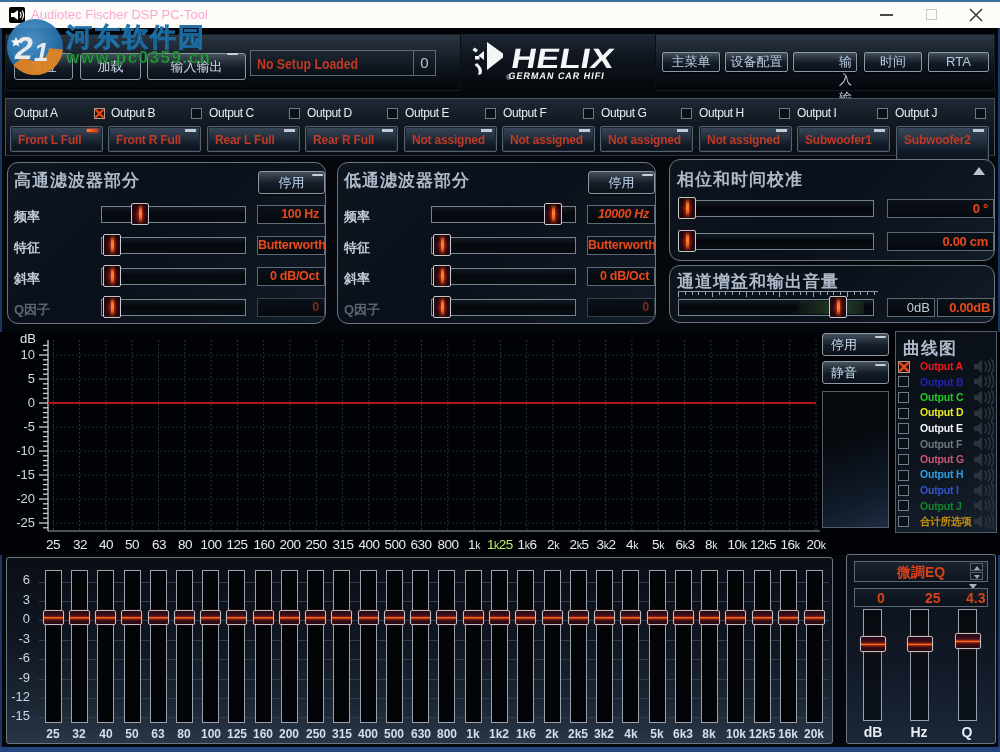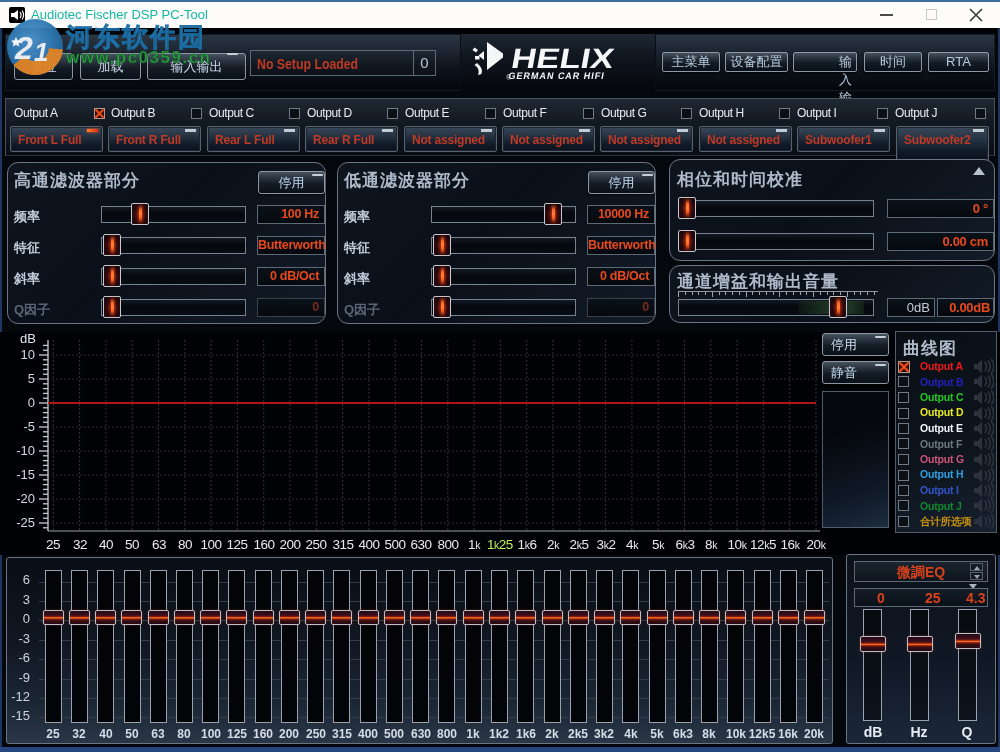--- a/index.html
+++ b/index.html
@@ -35,21 +35,21 @@
 <div class="abs" style="left:0;top:2px;width:1000px;height:26px;background:#fdfcf8;"></div>
 <div class="abs" style="left:9px;top:7px;width:16px;height:16px;background:#000;border-radius:2px;">
  <svg width="16" height="16" viewBox="0 0 16 16">
       <g fill="#fff">
         <path d="M2 6h3l4-3v10l-4-3H2z"></path>
         <path d="M10.5 5.5q2 2.5 0 5l1 .7q2.4-3.2 0-6.4z"></path>
         <path d="M12.6 3.8q2.8 4.2 0 8.4l1 .6q3.2-4.8 0-9.6z"></path>
       </g>
     </svg>
 </div>
-<div class="abs" style="left:31px;top:7px;font-size:13px;color:#14b8a6;">Audiotec Fischer DSP PC-Tool</div>
+<div class="abs" style="left:31px;top:7px;font-size:13px;color:#f9a8d4;">Audiotec Fischer DSP PC-Tool</div>
 <div class="abs" style="left:880px;top:14px;width:13px;height:1.6px;background:#4a4a4a;"></div>
 <div class="abs" style="left:926px;top:9px;width:11px;height:11px;border:1.5px solid #c9c9c9;"></div>
 <svg class="abs" style="left:969px;top:8px;" width="14" height="14" viewBox="0 0 14 14">
     <path d="M1 1 L13 13 M13 1 L1 13" stroke="#3c3c3c" stroke-width="1.6"></path>
   </svg>
 <div class="abs" style="left:0;top:28px;width:1000px;height:6px;background:#020305;"></div>
 <div class="abs" style="left:0;top:28px;width:2px;height:724px;background:#1c3660;"></div>
 <div class="abs" style="left:998px;top:28px;width:2px;height:724px;background:#1c3660;"></div>
 <div class="abs" style="left:0;top:747px;width:1000px;height:5px;background:#25457e;"></div>
 
@@ -198,21 +198,21 @@
 
 <div class="panel" style="left:337px;top:162px;width:319px;height:162px;
   background:linear-gradient(135deg,#0e151e 0%,#0a1019 45%,#121b27 100%);">
  <div class="phead" style="left:6px;top:6px;">低通滤波器部分</div>
  <div class="btn" style="left:250px;top:8px;width:67px;height:23px;font-size:13px;line-height:21px;color:#c3d8f0;">停用</div>
  <div class="dash" style="left:304px;top:11px;width:11px;"></div>
 
  <div class="rowlab" style="left:6px;top:45px;color:#c3cedb;">频率</div>
  <div class="hslider" style="left:93px;top:43px;width:145px;height:17px;"></div>
  <div class="hhandle" style="left:206px;top:40px;"></div>
- <div class="vfield" style="left:249px;top:42px;width:68px;height:19px;font-size:12.5px;line-height:17px;padding-right:5px;">10000 Hz</div>
+ <div class="vfield" style="left:249px;top:42px;width:68px;height:19px;font-size:12.5px;line-height:17px;padding-right:5px;font-style:italic;">10000 Hz</div>
 
  <div class="rowlab" style="left:6px;top:76px;color:#c3cedb;">特征</div>
  <div class="hslider" style="left:93px;top:74px;width:145px;height:17px;"></div>
  <div class="hhandle" style="left:95px;top:71px;"></div>
  <div class="vfield" style="left:249px;top:73px;width:68px;height:19px;font-size:12.5px;line-height:17px;padding-right:5px;">Butterworth</div>
 
  <div class="rowlab" style="left:6px;top:107px;color:#c3cedb;">斜率</div>
  <div class="hslider" style="left:93px;top:105px;width:145px;height:17px;"></div>
  <div class="hhandle" style="left:95px;top:102px;"></div>
  <div class="vfield" style="left:249px;top:104px;width:68px;height:19px;font-size:12.5px;line-height:17px;padding-right:5px;">0 dB/Oct</div>

